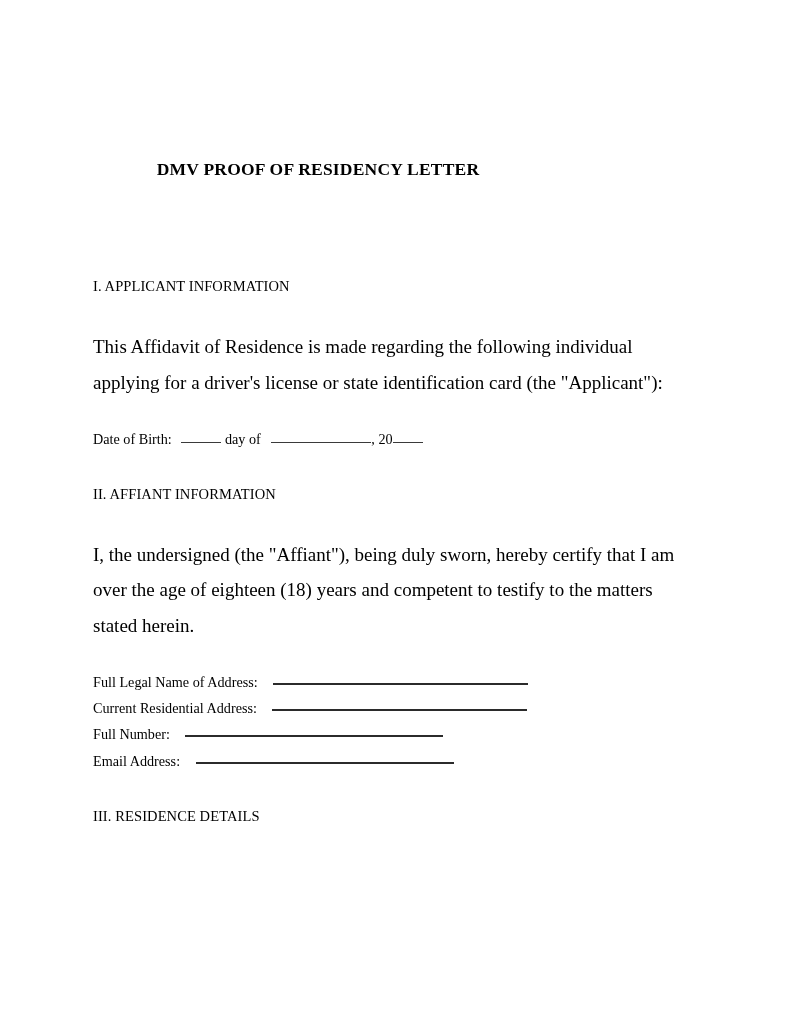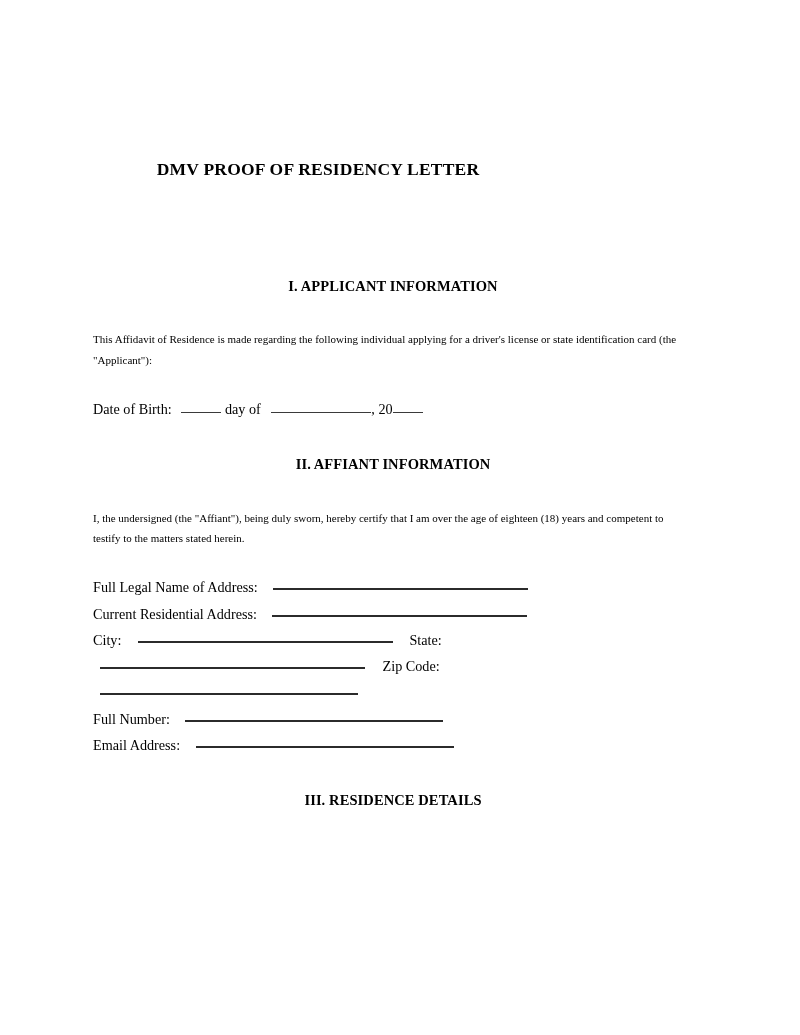--- a/index.html
+++ b/index.html
@@ -41,28 +41,27 @@
   
   .content {
     position: absolute;
     top: 278px;
     left: 93px;
     width: 600px;
   }
 
   .section-heading {
     font-size: 14.5px;
-    font-weight: bold;
+    font-weight: normal;
     line-height: 1.2;
     letter-spacing: 0.1px;
-    text-align: center;
   }
 
   .body-para {
-    font-size: 11px;
+    font-size: 19px;
     line-height: 1.85;
     text-align: left;
     margin: 0;
   }
 
   
   .field-block {
     font-size: 14.2px;
     line-height: 1.85;
   }
@@ -149,38 +148,20 @@
       <div class="field-line">
         <span class="field-label">Full Legal Name of Address:</span>
         <span class="rule" style="width:255px; margin-left:12px;"></span>
       </div>
 
       <div class="field-line">
         <span class="field-label">Current Residential Address:</span>
         <span class="rule" style="width:255px; margin-left:12px;"></span>
       </div>
 
-      <div class="wrap-block">
-
-        <div class="wrap-line">
-          <span class="field-label">City:</span>
-          <span class="rule" style="width:255px; margin-left:13px;"></span>
-          <span class="field-label" style="margin-left:13px;">State:</span>
-        </div>
-
-        <div class="wrap-line wrap-indent">
-          <span class="rule" style="width:265px;"></span>
-          <span class="field-label" style="margin-left:14px;">Zip Code:</span>
-        </div>
-
-        <div class="wrap-line wrap-indent">
-          <span class="rule" style="width:258px;"></span>
-        </div>
-
-      </div>
 
       <div class="field-line">
         <span class="field-label">Full Number:</span>
         <span class="rule" style="width:258px; margin-left:12px;"></span>
       </div>
 
       <div class="field-line">
         <span class="field-label">Email Address:</span>
         <span class="rule" style="width:258px; margin-left:12px;"></span>
       </div>

